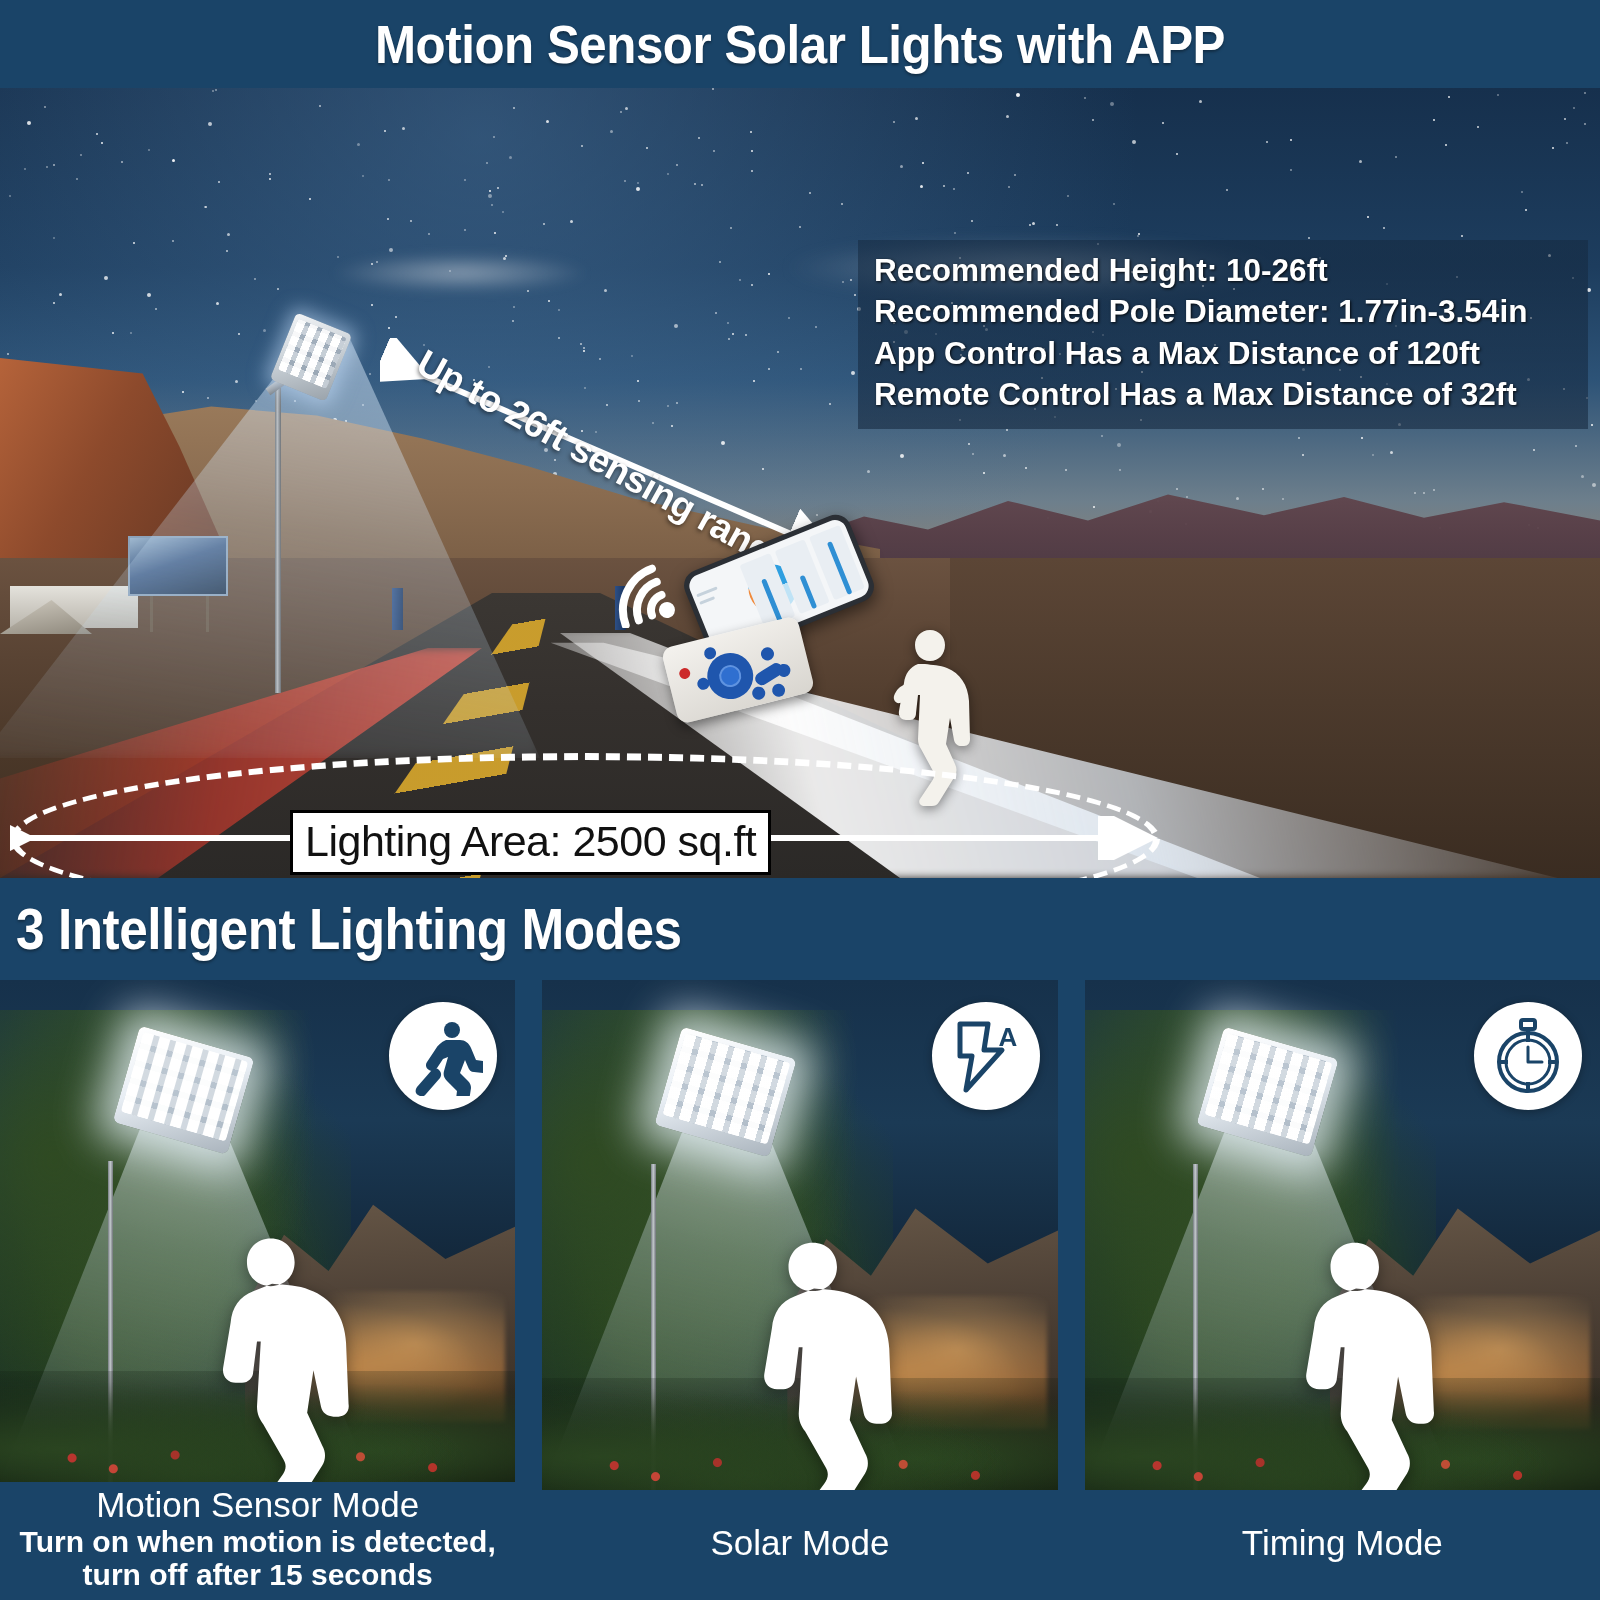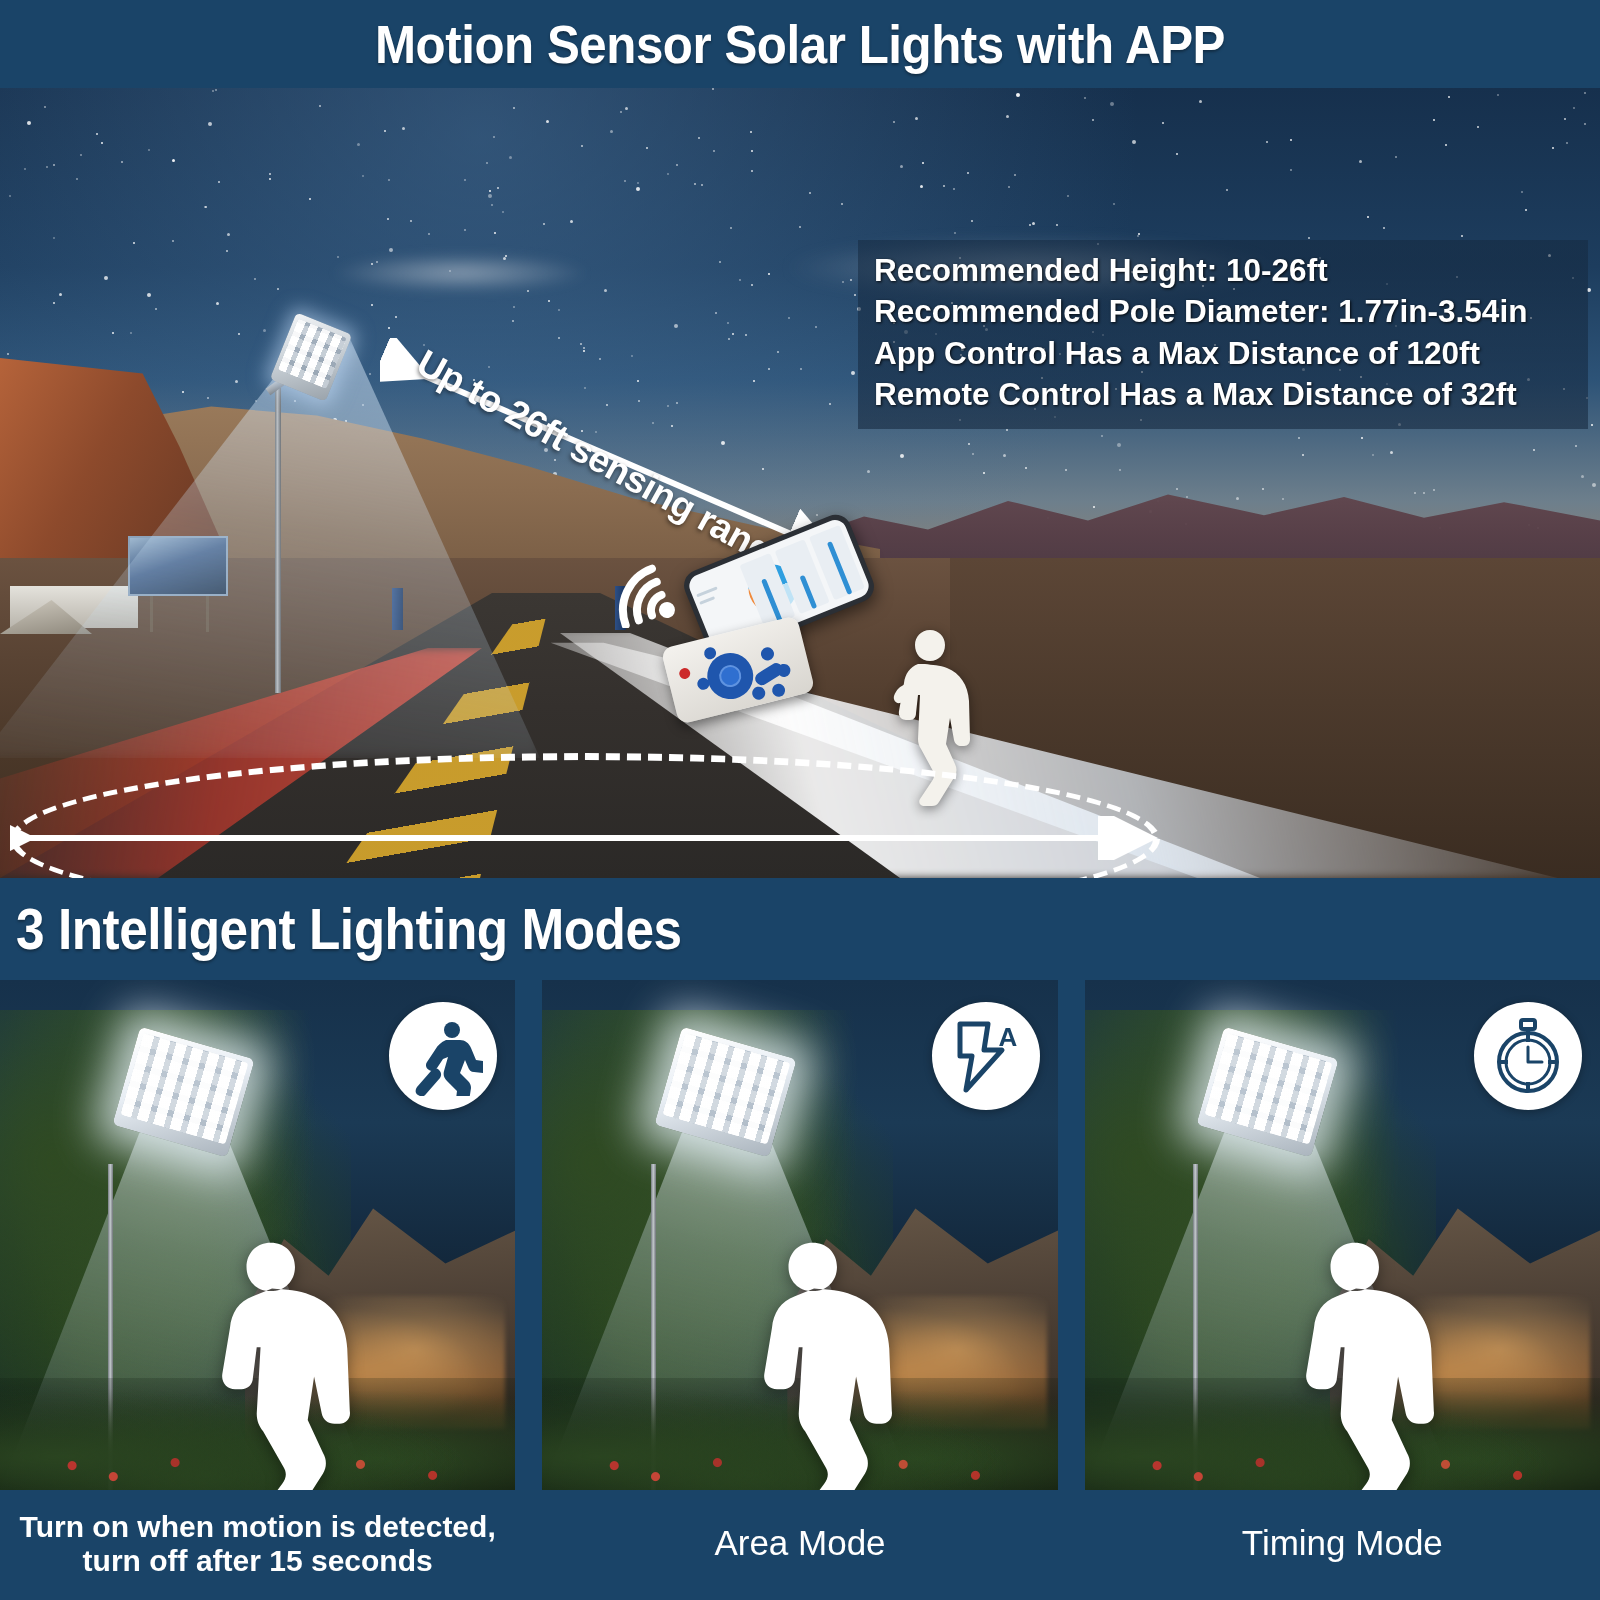--- a/index.html
+++ b/index.html
@@ -861,20 +861,21 @@
     <defs>
       <marker id="ahL" markerWidth="10" markerHeight="10" refX="8" refY="5" orient="auto">
         <path d="M10,5 L0,0 L0,10 z" fill="#ffffff"></path>
       </marker>
       <marker id="ahR" markerWidth="10" markerHeight="10" refX="8" refY="5" orient="auto">
         <path d="M10,5 L0,0 L0,10 z" fill="#ffffff"></path>
       </marker>
     </defs>
     <line x1="14" y1="22" x2="1136" y2="22" stroke="#ffffff" stroke-width="6" marker-start="url(#ahL)" marker-end="url(#ahR)"></line>
   </svg>
+  <div id="lighting-label">Lighting Area: 2500 sq.ft</div>
 <div id="spec-box">
       <div class="spec-line">Recommended Height: 10-26ft</div>
       <div class="spec-line">Recommended Pole Diameter: 1.77in-3.54in</div>
       <div class="spec-line">App Control Has a Max Distance of 120ft</div>
       <div class="spec-line">Remote Control Has a Max Distance of 32ft</div>
     </div>
   </div>
 
 <div class="band" id="header-band-modes">
   <div class="band-title">3 Intelligent Lighting Modes</div>
@@ -906,20 +907,21 @@
         <svg width="80" height="80" viewBox="0 0 80 80">
           <circle cx="49" cy="14" r="8" fill="#1a4468"></circle>
           <path fill="#1a4468" d="M43,24 c-5,2 -8,5 -11,10 l-8,12 c-2,3 -1,6 2,8 c3,2 6,1 8,-2 l6,-9 l5,-2 l-4,14
             c-1,4 0,7 3,10 l10,10 l-2,16 c-1,4 2,7 6,7 c4,0 6,-3 7,-6 l3,-20 c0,-3 -1,-5 -3,-7 l-8,-8 l5,-13
             l3,7 c1,3 3,5 6,5 l9,1 c3,0 6,-3 6,-6 c0,-3 -3,-6 -6,-6 l-7,-1 l-5,-12 c-2,-5 -6,-8 -11,-8 z"></path>
           <path fill="#1a4468" d="M36,54 c-2,-2 -6,-2 -8,1 l-14,16 c-2,3 -2,6 1,8 c3,2 6,2 8,-1 l14,-16 c2,-3 1,-6 -1,-8 z"></path>
         </svg>
       </div>
     </div>
     <div class="mode-caption">
+      <div class="mode-title">Motion Sensor Mode</div>
       <div class="mode-desc" style="white-space: pre-line;">Turn on when motion is detected,
 turn off after 15 seconds</div>
     </div>
   </div>
 
   <div class="divider"></div>
 
   <div class="mode-panel">
     <div class="mode-photo">
       <div class="yard-sky"></div>
@@ -941,21 +943,21 @@
           c-1,-21 -12,-36 -29,-42 c-9,-4 -19,-4 -30,-5 z"></path>
       </svg>
       <div class="mode-icon">
         <svg width="80" height="80" viewBox="0 0 80 80">
           <path fill="none" stroke="#1a4468" stroke-width="5" stroke-linejoin="round" d="M42,8 L14,8 L14,40 L26,40 L20,74 L56,34 L38,34 z"></path>
           <text x="62" y="30" font-family="Liberation Sans, sans-serif" font-size="26" font-weight="bold" fill="#1a4468" text-anchor="middle">A</text>
         </svg>
       </div>
     </div>
     <div class="mode-caption">
-      <div class="mode-title">Area Mode</div>
+      <div class="mode-title">Solar Mode</div>
     </div>
   </div>
 
   <div class="divider"></div>
 
   <div class="mode-panel">
     <div class="mode-photo">
       <div class="yard-sky"></div>
       <div class="yard-trees"></div>
       <div class="yard-house"></div>

